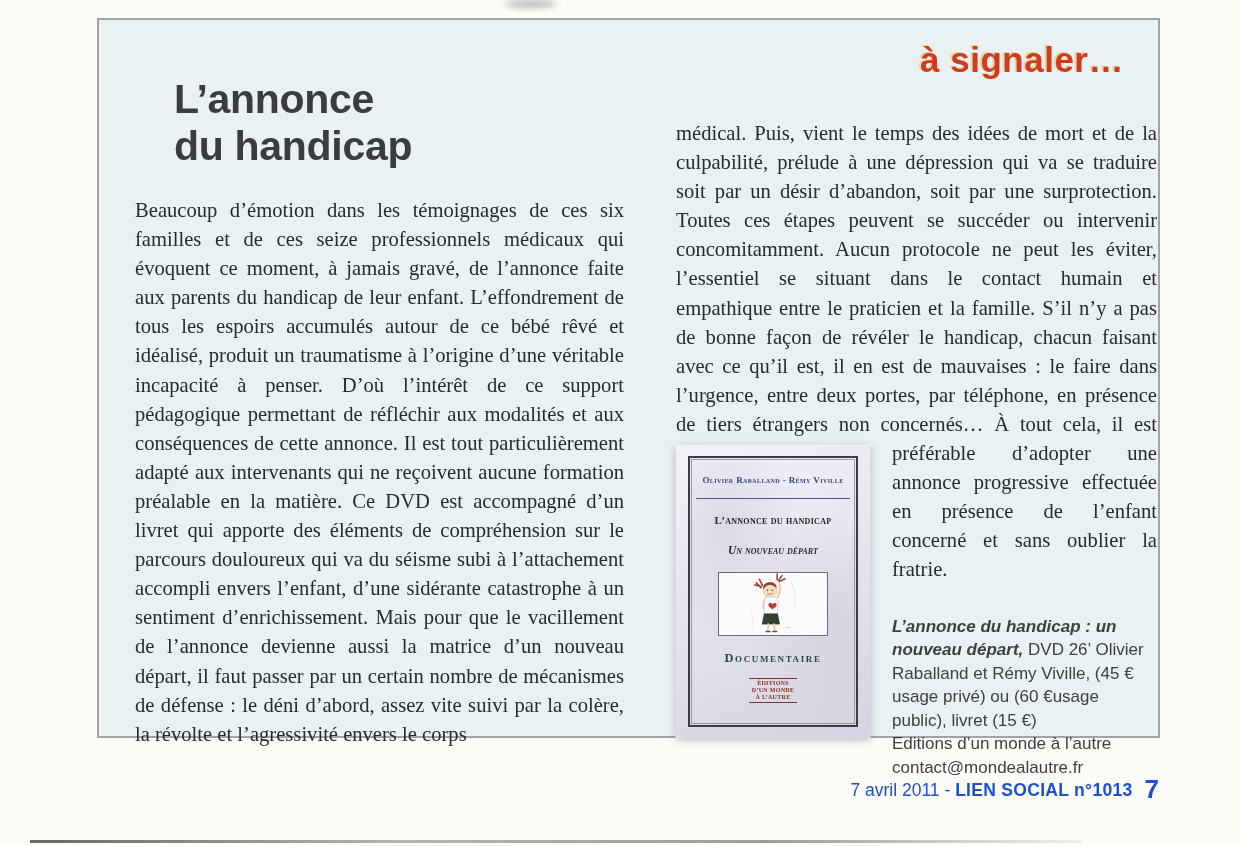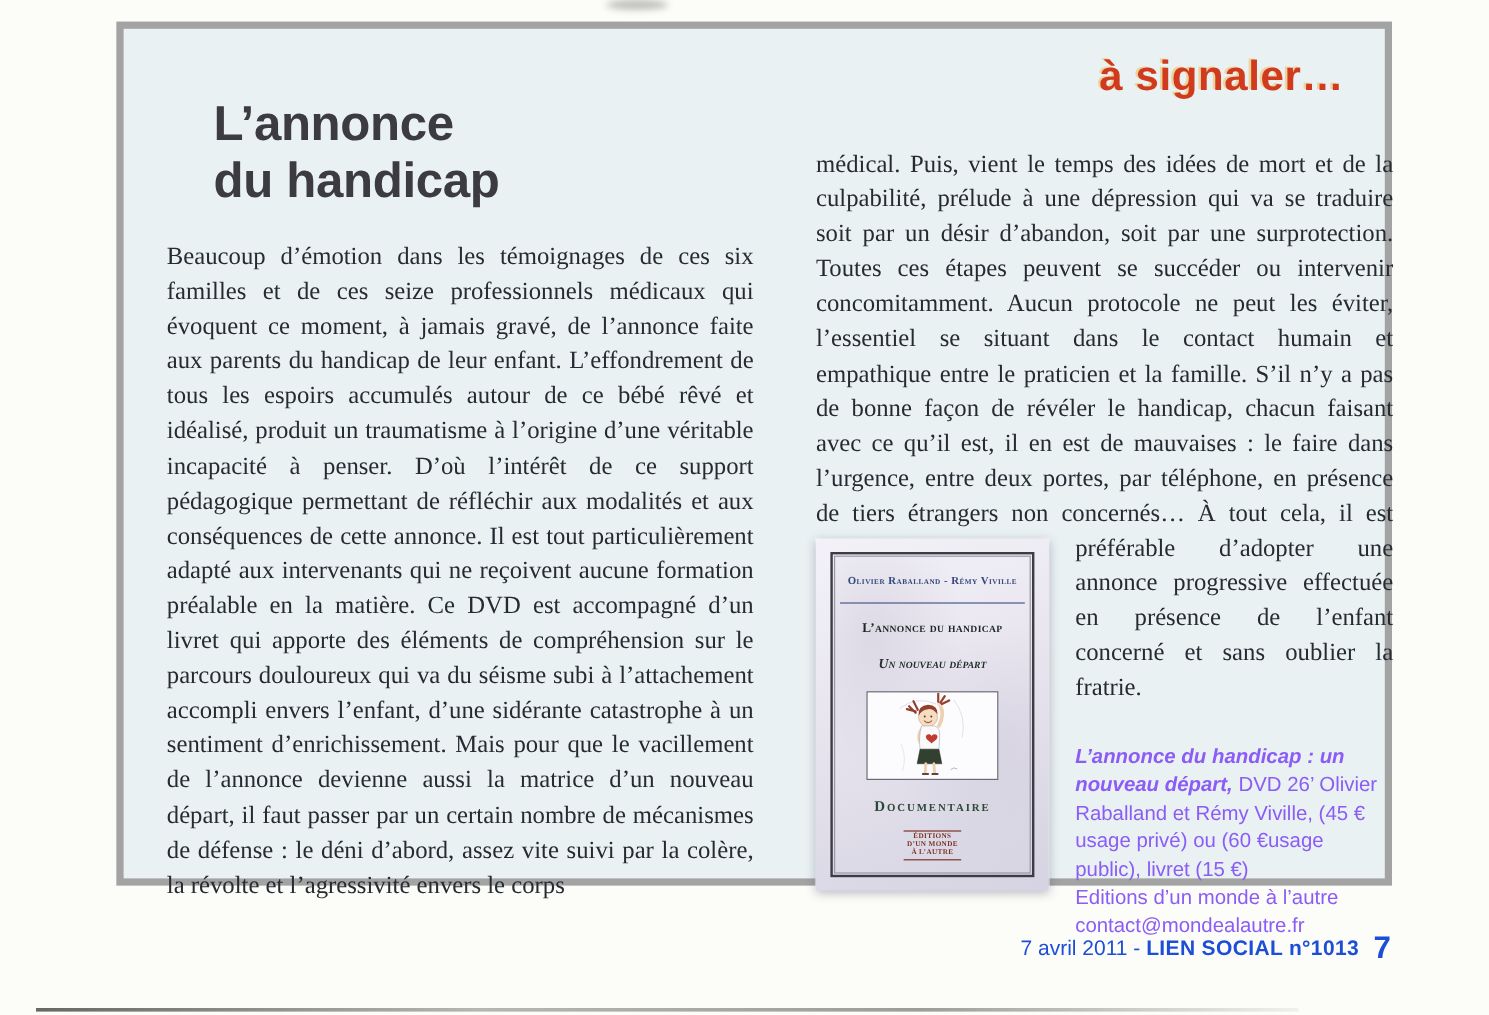--- a/index.html
+++ b/index.html
@@ -7,21 +7,21 @@
   body {
     position:relative;
     background:#fcfcf9;
     font-family:"Liberation Sans", sans-serif;
     overflow:hidden;
   }
   .panel {
     position:absolute; left:97px; top:18px;
     width:1063px; height:720px;
     background:#e9f1f3;
-    border:6px solid #a3a3a3;
+    border:2px solid #a3a3a3;
   }
   .section-header {
     position:absolute; top:20px; right:34px;
     font-size:35px; font-weight:bold;
     color:#d03a1e; letter-spacing:.5px;
     text-shadow:-2px -1px 0 rgba(244,176,48,.45);
   }
   .article-title {
     position:absolute; left:34px; top:56px;
     font-size:41px; font-weight:600;
@@ -41,21 +41,21 @@
     float:left; width:194px; height:293px;
     margin:6px 22px 10px 0;
     background:linear-gradient(160deg,#f4f2f8 0%,#e4e1ec 55%,#d6d3e2 100%);
     box-shadow:0 2px 8px rgba(60,60,90,.35), 0 0 0 1px rgba(255,255,255,.65);
     padding:11px 12px;
     display:block;
   }
   .dvd-frame {
     position:relative; width:100%; height:100%;
     border:2px solid #3c3c44;
-    padding:8px 6px 12px;
+    padding:8px 6px 22px;
     display:flex; flex-direction:column; align-items:center;
     text-align:center;
     font-family:"Liberation Serif", serif;
     background:
       radial-gradient(ellipse at 20% 25%, rgba(190,186,205,.35), transparent 40%),
       radial-gradient(ellipse at 85% 60%, rgba(195,190,210,.3), transparent 45%);
   }
   .dvd-frame::after {
     content:""; position:absolute; inset:1px;
     border:1px solid #9b97a8; pointer-events:none;
@@ -84,21 +84,21 @@
     font-variant:small-caps; color:#2b4a36; letter-spacing:1.6px;
   }
   .dvd-logo {
     margin-top:5px; font-size:6px; line-height:7px;
     color:#7c3326; font-weight:bold; letter-spacing:.3px;
     border-top:1px solid #7c3326; border-bottom:1px solid #7c3326;
     padding:1px 3px; text-transform:uppercase;
   }
   .caption-wrap {
     margin-top:30px; margin-left:216px;
-    font-size:17px; line-height:23.5px; color:#8b5cf6;
+    font-size:17px; line-height:23.5px; color:#404040;
   }
   .caption-lead { font-weight:bold; font-style:italic; }
   .footer {
     position:absolute; top:774px; right:82px;
     font-size:17.5px; color:#1d4ed8; white-space:nowrap;
   }
   .footer .journal { font-weight:bold; letter-spacing:.3px; }
   .footer .pagenum { font-weight:bold; font-size:26px; margin-left:12px; vertical-align:-2px; }
   .scan-line {
     position:absolute; left:30px; bottom:3px;

